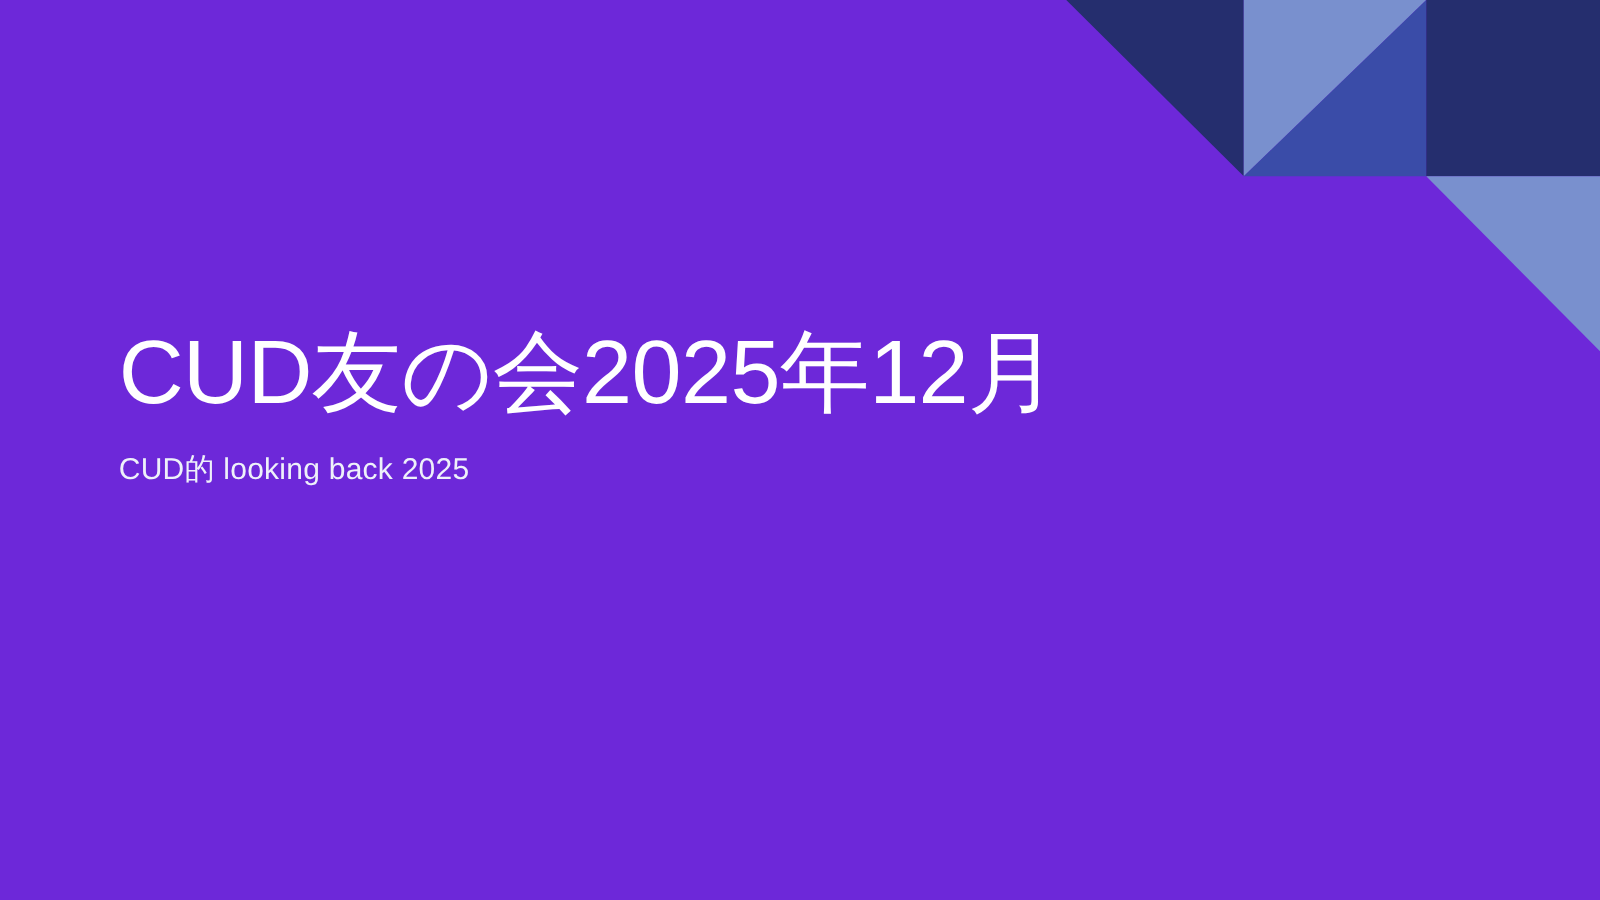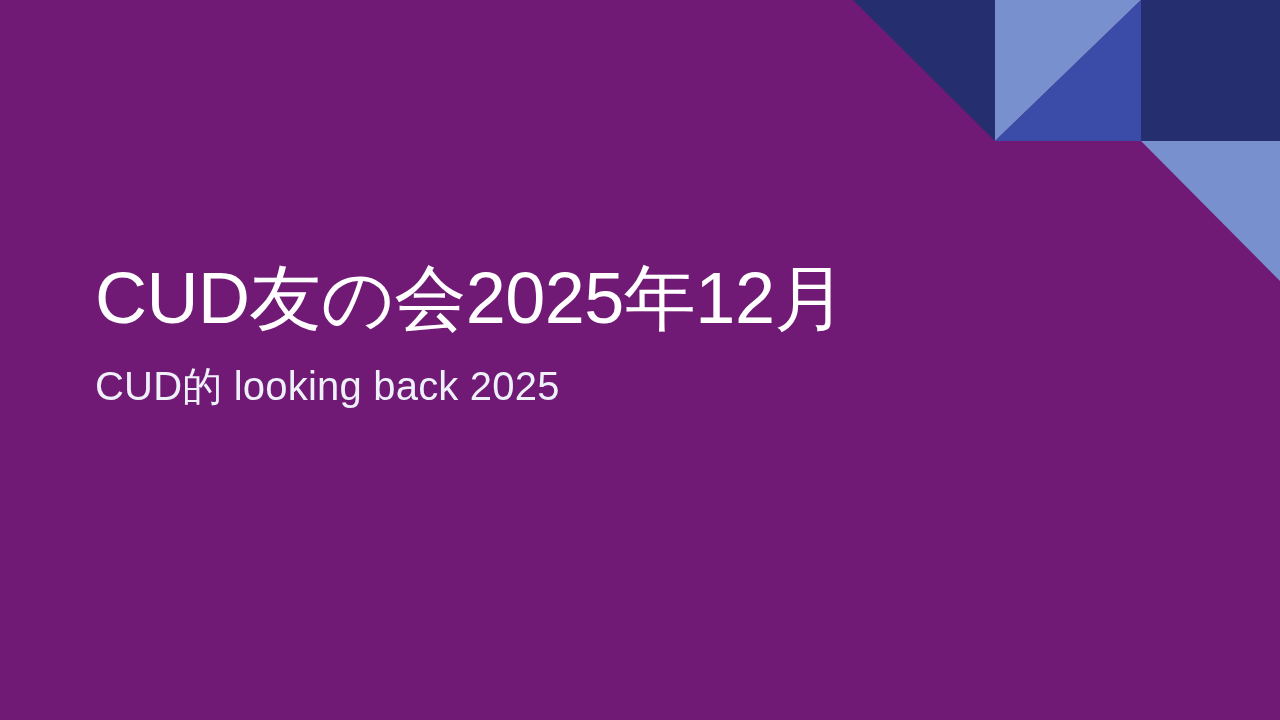--- a/index.html
+++ b/index.html
@@ -9,21 +9,21 @@
   }
   body {
     font-family: "Liberation Sans", "DejaVu Sans", sans-serif;
   }
 
   .slide {
     position: relative;
     width: 1280px;
     height: 720px;
     overflow: hidden;
-    background: #701a75;
+    background: #6d28d9;
   }
 
   
   .deco {
     position: absolute;
     inset: 0;
     pointer-events: none;
   }
   .deco svg {
     display: block;
@@ -47,21 +47,21 @@
     line-height: 1.12;
     letter-spacing: -0.5px;
     white-space: nowrap;
   }
 
   .slide-subtitle {
     margin: 0;
     padding-top: 22px;
     color: #eef1fa;
     font-weight: 400;
-    font-size: 40px;
+    font-size: 24px;
     line-height: 1.25;
     letter-spacing: 0.2px;
     white-space: nowrap;
   }
 </style>
 </head>
 <body>
 
 <div class="slide">
 

